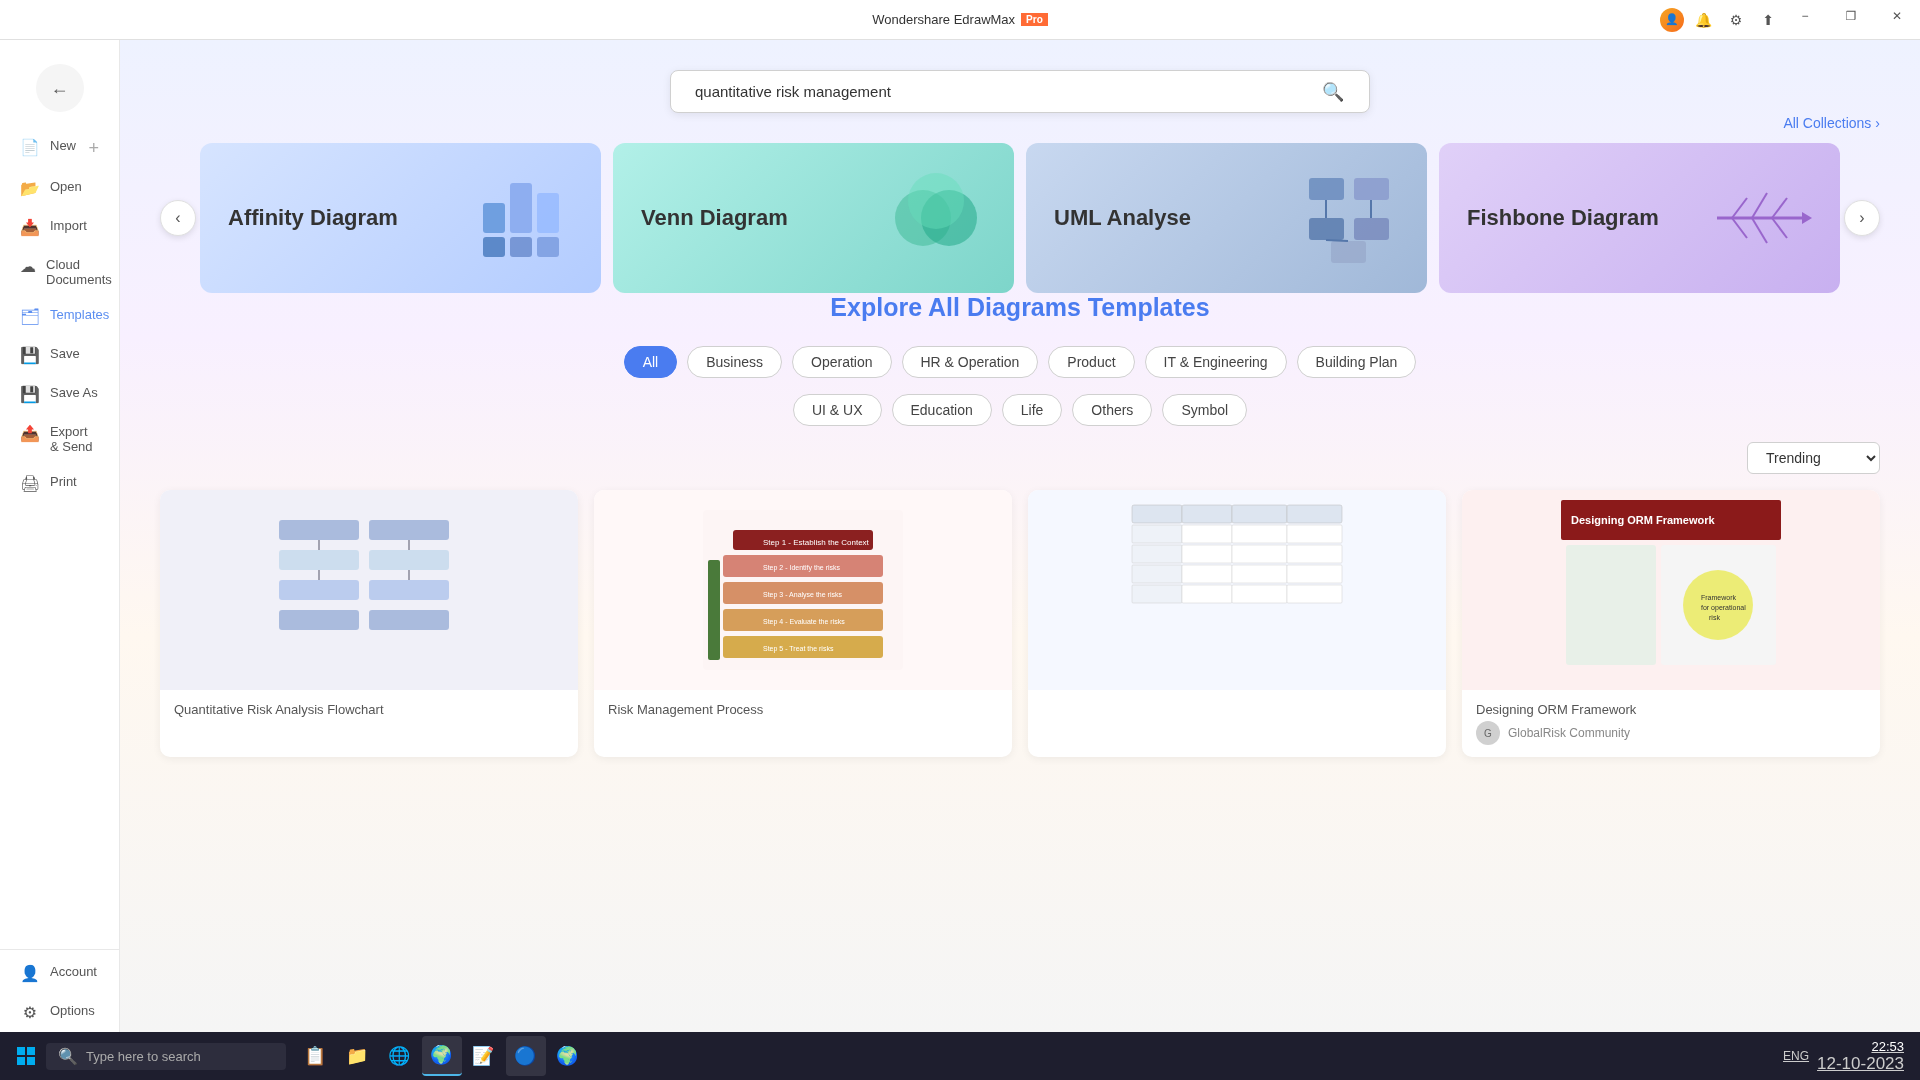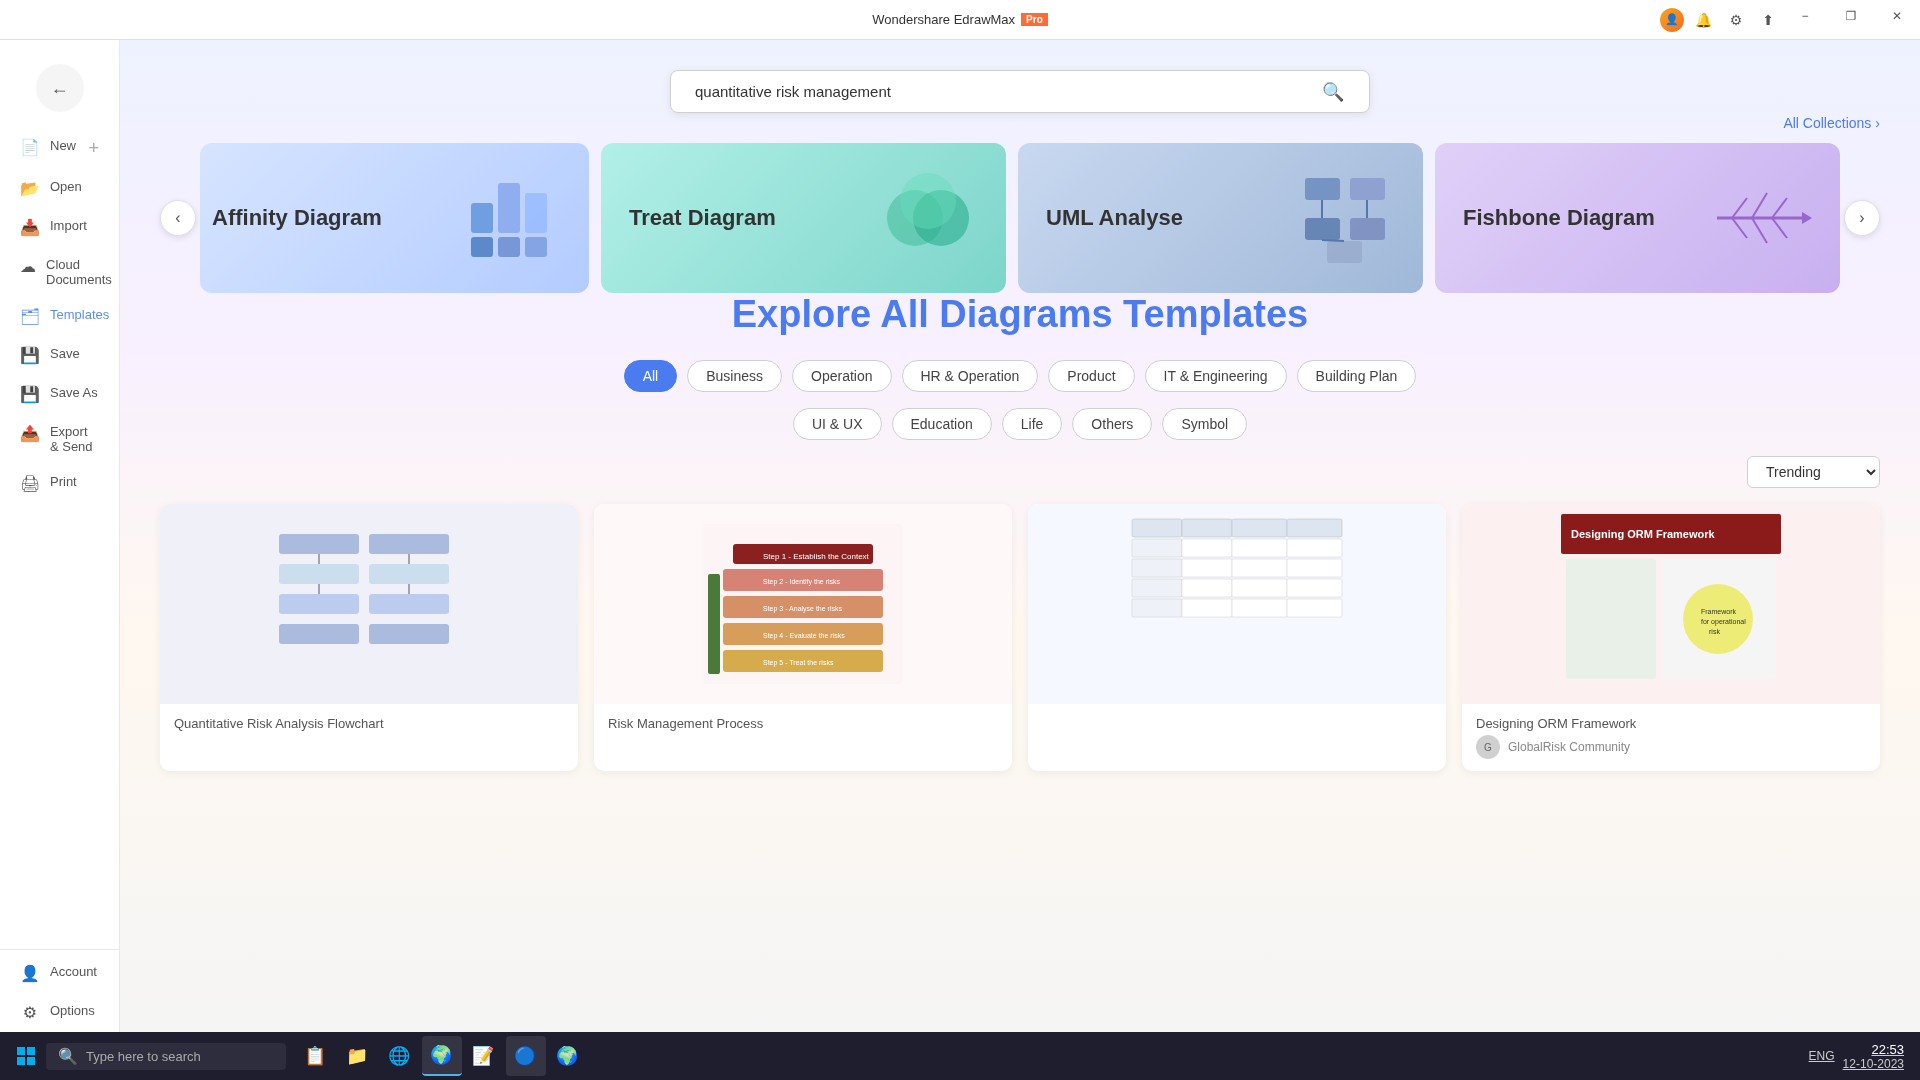--- a/index.html
+++ b/index.html
@@ -164,21 +164,21 @@
       border-radius: 12px;
       padding: 24px 28px;
       min-height: 150px;
       display: flex;
       align-items: center;
       justify-content: space-between;
       cursor: pointer;
       position: relative;
       overflow: hidden;
     }
-    .banner-card.blue { background: linear-gradient(135deg, #d6e4ff, #b3ccff); padding-left: 12px; }
+    .banner-card.blue { background: linear-gradient(135deg, #d6e4ff, #b3ccff); }
     .banner-card.teal { background: linear-gradient(135deg, #b2f0e8, #7dd5ca); }
     .banner-card.slate { background: linear-gradient(135deg, #c8d8f0, #a0b8d8); }
     .banner-card.purple { background: linear-gradient(135deg, #e0d0f8, #c8b0f0); }
     .banner-card-title {
       font-size: 22px;
       font-weight: 700;
       color: #333;
       line-height: 1.3;
     }
     .banner-card-icon {
@@ -188,21 +188,21 @@
       align-items: center;
       justify-content: center;
     }
 
     
     .explore-header {
       text-align: center;
       margin-bottom: 24px;
     }
     .explore-title {
-      font-size: 38px;
+      font-size: 25px;
       font-weight: 700;
       color: #222;
     }
     .explore-title span {
       color: #4a7cf0;
     }
     .all-collections {
       position: absolute;
       right: 0;
       top: 0;
@@ -353,21 +353,21 @@
       display: flex;
       align-items: center;
       gap: 8px;
       color: #ccc;
       font-size: 12px;
       padding-right: 8px;
       text-decoration: underline;
     }
     .taskbar-clock { text-align: right; }
     .taskbar-time { font-size: 13px; color: #fff; }
-    .taskbar-date { font-size: 12px; color: #ccc; }
+    .taskbar-date { font-size: 17px; color: #ccc; }
 
     
     .sidebar-full {
       width: 120px;
       background: #fff;
       border-right: 1px solid #e8e8e8;
       display: flex;
       flex-direction: column;
     }
     .sidebar-top-section {
@@ -502,21 +502,21 @@
                 <rect x="5" y="64" width="22" height="20" rx="3" fill="#4477bb" opacity="0.8"></rect>
                 <rect x="32" y="10" width="22" height="50" rx="3" fill="#88aaee" opacity="0.9"></rect>
                 <rect x="32" y="64" width="22" height="20" rx="3" fill="#6688cc" opacity="0.8"></rect>
                 <rect x="59" y="20" width="22" height="40" rx="3" fill="#99bbff" opacity="0.9"></rect>
                 <rect x="59" y="64" width="22" height="20" rx="3" fill="#7799dd" opacity="0.8"></rect>
               </svg>
             </div>
           </div>
 
           <div class="banner-card teal">
-            <div class="banner-card-title">Treat Diagram</div>
+            <div class="banner-card-title">Venn Diagram</div>
             <div class="banner-card-icon">
               <svg width="90" height="90" viewBox="0 0 90 90">
                 <circle cx="32" cy="45" r="28" fill="#44bb99" opacity="0.55"></circle>
                 <circle cx="58" cy="45" r="28" fill="#22aa88" opacity="0.55"></circle>
                 <circle cx="45" cy="28" r="28" fill="#66ddbb" opacity="0.45"></circle>
               </svg>
             </div>
           </div>
 
           <div class="banner-card slate">

